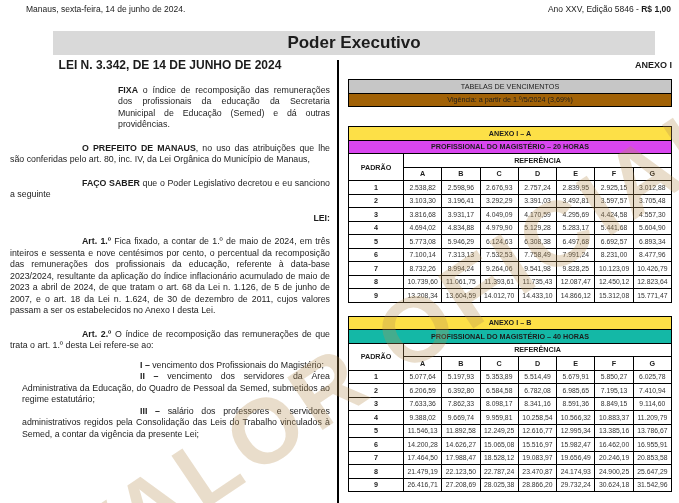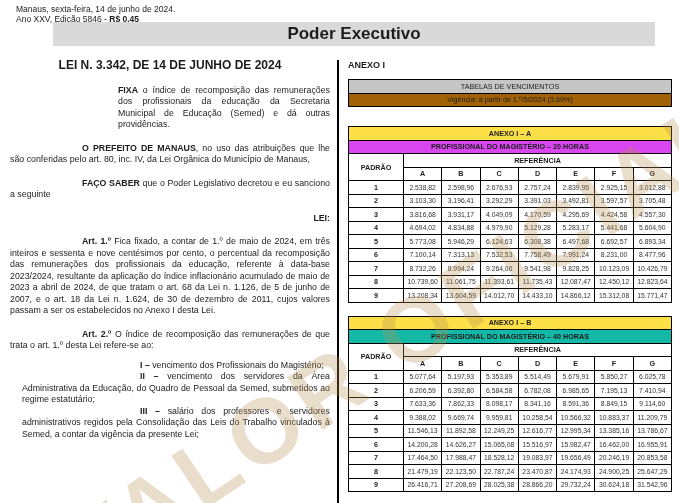--- a/index.html
+++ b/index.html
@@ -2,45 +2,44 @@
 <html><head>
 <meta charset="utf-8">
 <style>
   * { margin:0; padding:0; box-sizing:border-box; }
   html,body { width:679px; height:503px; }
   body {
     position:relative; background:#ffffff; overflow:hidden;
     font-family:"Liberation Sans", sans-serif; color:#1c1c1c;
   }
   .topbar {
-    position:absolute; top:4px; left:16px; width:645px;
+    position:absolute; top:4px; left:26px; width:645px;
     display:flex; justify-content:space-between; align-items:baseline;
     font-size:8.5px;
-    flex-direction:column;
   }
   .banner {
-    position:absolute; top:22px; left:53px; width:602px; height:24px;
+    position:absolute; top:31px; left:53px; width:602px; height:24px;
     background:#d9d9d9; text-align:center;
     font-weight:bold; font-size:17px; line-height:24px;
   }
   .divider { position:absolute; left:337px; top:60px; width:2px; height:443px; background:#000; }
 
   .leftcol {
     position:absolute; left:10px; top:60px; width:320px;
     font-size:8.8px; line-height:11.5px; text-align:justify;
   }
   .law-title { text-align:center; font-weight:bold; font-size:12px; margin-bottom:13px; }
   .leftcol p.ementa { margin-left:108px; margin-bottom:4px; }
   .leftcol p.body   { text-indent:72px; margin-top:12px; }
   .leftcol p.center { text-align:right; font-weight:bold; margin-top:12px; text-indent:0; }
   .leftcol p.item   { margin-left:12px; text-indent:118px; }
   .leftcol p.item-first { margin-left:12px; text-indent:118px; margin-top:8px; }
 
   .rightcol { position:absolute; left:348px; top:60px; width:324px; }
-  .annex-title { text-align:left; font-weight:bold; font-size:9px; margin-bottom:9px; }
+  .annex-title { text-align:right; font-weight:bold; font-size:9px; margin-bottom:9px; }
 
   table { border-collapse:collapse; width:100%; table-layout:fixed; }
   .header-box { margin-bottom:19px; }
   .header-box td {
     border:1px solid #000; background:#c6c6c6; text-align:center;
     font-weight:normal; font-size:7.2px; height:13.5px; padding:1px 2px;
   }
   .venc-table { margin-bottom:13px; font-size:6.8px; }
   .venc-table td { border:1px solid #000; text-align:center; height:13.5px; padding:0 1px; }
   .venc-table .caption { font-weight:bold; font-size:7.2px; background:#fde047; }
@@ -54,21 +53,21 @@
     transform:translate(-50%,-50%) rotate(-34deg);
     font-size:92px; font-weight:bold; letter-spacing:6px;
     opacity:0.30; white-space:nowrap; z-index:5; pointer-events:none;
   }
 </style>
 </head>
 <body>
 
 <div class="topbar">
   <span>Manaus, sexta-feira, 14 de junho de 2024.</span>
-  <span><span>Ano XXV, Edição 5846  -  </span><b>R$ 0,45</b></span>
+  <span><span>Ano XXV, Edição 5846  -  </span><b>R$ 1,00</b></span>
 </div>
 
 <div class="banner" style="background: rgb(217, 217, 217);">Poder Executivo</div>
 
 <div class="divider"></div>
 
 <div class="leftcol">
   <div class="law-title">LEI N. 3.342, DE 14 DE JUNHO DE 2024</div>
   <div>
       <p class="ementa"><b>FIXA</b><span> o índice de recomposição das remunerações dos profissionais da educação da Secretaria Municipal de Educação (Semed) e dá outras providências.</span></p>

